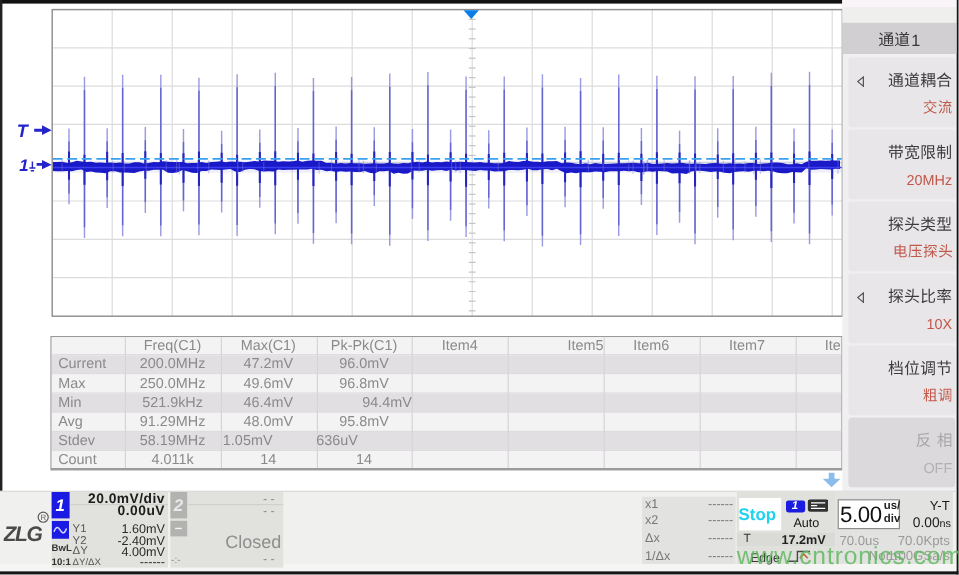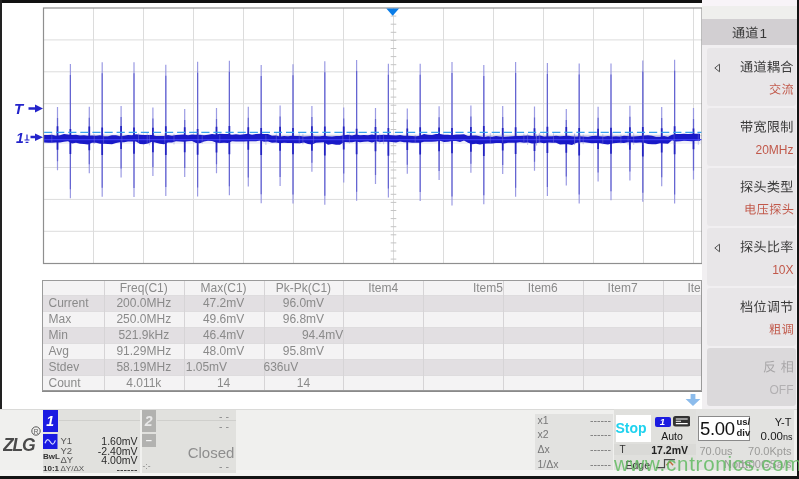--- a/index.html
+++ b/index.html
@@ -398,20 +398,24 @@
     <div class="a" style="left:0;top:470px;width:797px;height:6px;background:#f5f5f3"></div>
     <svg class="a" style="left:3px;top:424px" width="40" height="30" viewBox="0 0 40 30">
 <g fill="#4a4a4a">
         <text x="0" y="27" font-family="Liberation Sans" font-size="17.5" font-weight="bold" font-style="italic" letter-spacing="-1.2">ZLG</text>
       </g>
 <circle cx="33" cy="7" r="4.2" fill="none" stroke="#5a5a5a" stroke-width="1"></circle>
 <text x="30.7" y="9.6" font-family="Liberation Sans" font-size="6.5" fill="#5a5a5a">R</text>
     </svg>
     <div class="a" style="left:43px;top:409.5px;width:96.5px;height:63.5px;background:#e1e1de"></div>
     <div class="a" style="left:43px;top:409.5px;width:14.5px;height:22px;background:#1a1ae2;color:#fff;font-style:italic;font-weight:bold;font-size:14px;text-align:center;line-height:22px">1</div>
+    <div class="a" style="left:59px;top:409.5px;width:78.5px;height:22px;font-size:11.5px;font-weight:600;color:#1c1c1c;text-align:right;letter-spacing:0.4px">
+      <div style="height:11px;line-height:12px">20.0mV/div</div>
+      <div style="height:11px;line-height:10px">0.00uV</div>
+    </div>
     <svg class="a" style="left:43px;top:433.5px" width="14.5" height="15.5" viewBox="0 0 14.5 15.5">
       <rect width="14.5" height="15.5" fill="#1a1ae2"></rect>
 <path d="M2 9.2 C3.6 4.6, 5.4 4.6, 7.2 7.8 C9 11, 10.8 11, 12.4 6.4" fill="none" stroke="#cfd4ff" stroke-width="1.3"></path>
     </svg>
     <div class="a" style="left:43px;top:451.5px;width:15px;text-align:center;font-size:8px;font-weight:bold;color:#333;line-height:9px">BwL</div>
     <div class="a" style="left:43px;top:464px;width:15px;text-align:center;font-size:8px;font-weight:bold;color:#333;line-height:9px">10:1</div>
     <div class="a" style="left:60.5px;top:435.8px;font-size:9.5px;color:#555;line-height:10px">Y1</div>
     <div class="a" style="left:60px;top:435.8px;width:77.5px;text-align:right;font-size:10.5px;color:#2a2a2a;line-height:10px">1.60mV</div>
     <div class="a" style="left:60.5px;top:445.6px;font-size:9.5px;color:#555;line-height:10px">Y2</div>
     <div class="a" style="left:60px;top:445.6px;width:77.5px;text-align:right;font-size:10.5px;color:#2a2a2a;line-height:10px">-2.40mV</div>

